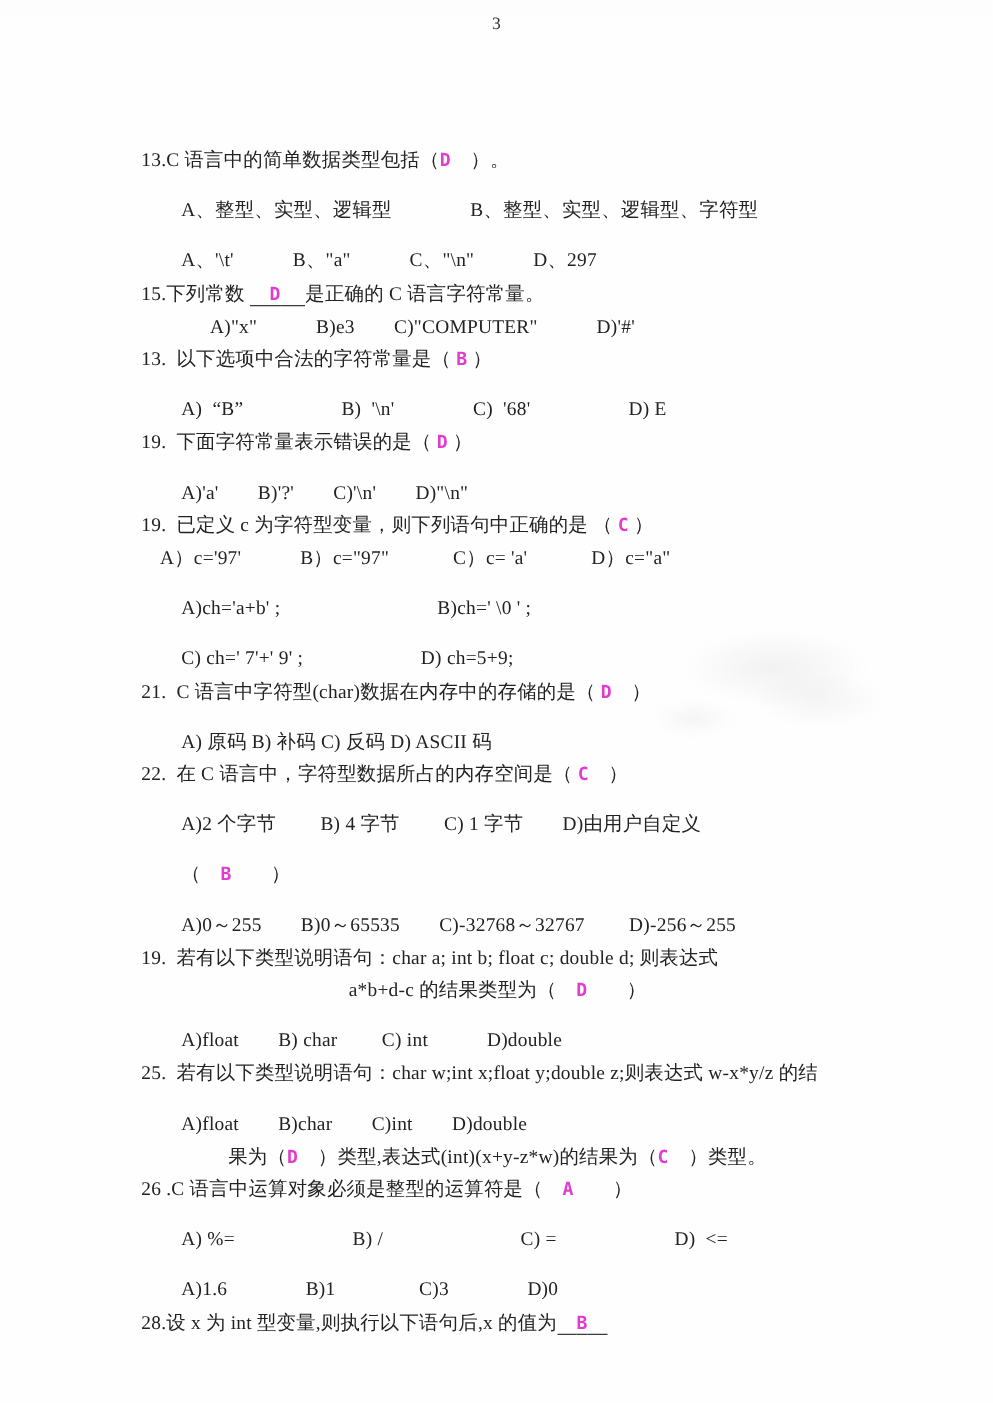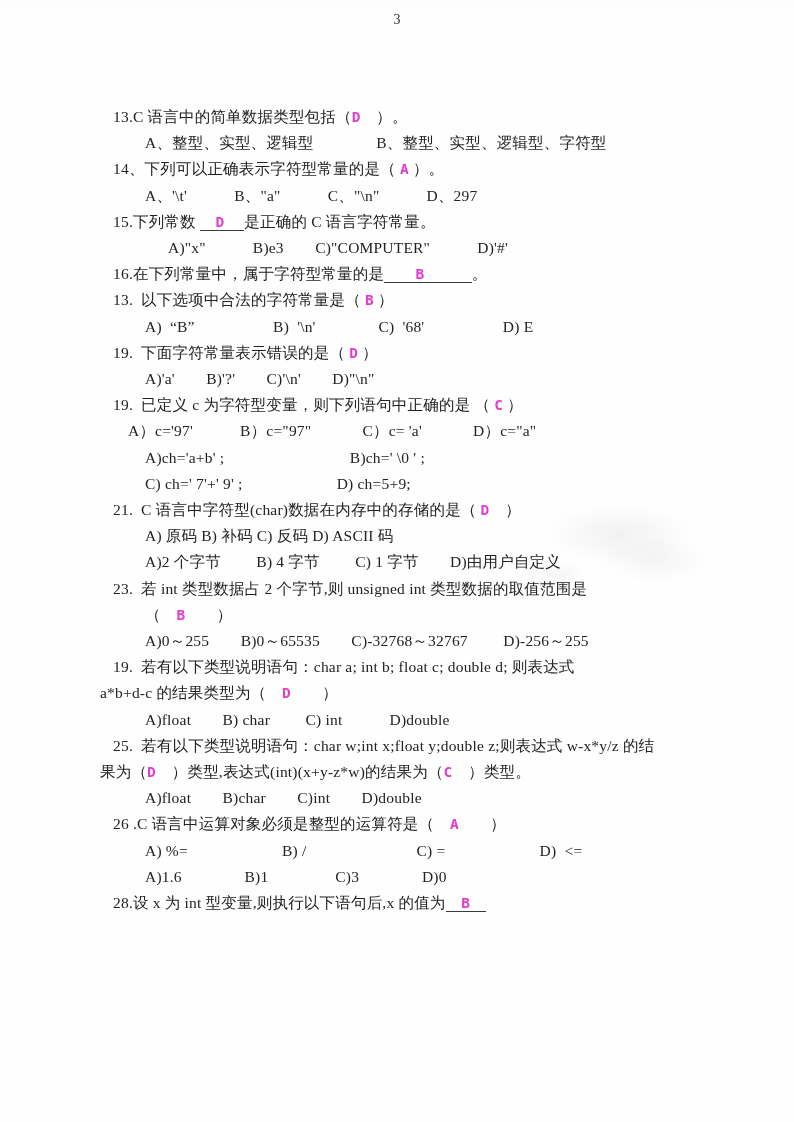--- a/index.html
+++ b/index.html
@@ -9,33 +9,33 @@
     overflow:hidden;
     font-family:"Liberation Serif","DejaVu Serif",serif;
   }
   .page{
     position:relative;
     width:794px;height:1122px;
     background:#fefefe;
   }
   .content{
     position:absolute;
-    top:92px;left:113px;right:98px;
+    top:104px;left:113px;right:98px;
     color:#222;
   }
   .line{
     font-size:15.5px;
     line-height:26.2px;
     white-space:pre-wrap;
     letter-spacing:0.2px;
   }
-  .ind1{padding-left:32px;}
+  .ind1{padding-left:32px;margin-top:14px;}
   .ind2{padding-left:55px;}
   .indq{padding-left:15px;}
-  .indm1{margin-left:-13px;}
+  .indm1{margin-left:-13px;text-align:center;}
   .answer{
     color:#e23bcf;
     font-weight:bold;
     font-family:"DejaVu Sans Mono","Liberation Mono",monospace;
     font-size:14.5px;
   }
   .blank{border-bottom:1.3px solid #3a3a3a;}
   .alt{font-family:Liberation Serif, serif;}
   .footer{
     text-align:center;
@@ -59,45 +59,43 @@
 <body>
 
 <div class="page">
   <div class="artifact a1"></div>
   <div class="artifact a2"></div>
   <div class="artifact a3"></div>
 
   <div class="content">
       <div class="line"><span>13.C 语言中的简单数据类型包括（</span><span class="answer">D</span><span>　）。</span></div>
       <div class="line ind1"><span>A、整型、实型、逻辑型　　　　B、整型、实型、逻辑型、字符型</span></div>
-      <div class="line"><span>14、下列可以正确表示字符型常量的是（ </span><span class="answer">A</span><span> ）。</span></div>
       <div class="line ind1"><span>A、'\t'　　　B、"a"　　　C、"\n"　　　D、297</span></div>
       <div class="line"><span>15.下列常数 </span><span class="blank">　</span><span class="answer blank">D</span><span class="blank">　 </span><span>是正确的 C 语言字符常量。</span></div>
       <div class="line ind2"><span>A)"x"　　　B)e3　　C)"COMPUTER"　　　D)'#'</span></div>
-      <div class="line"><span>16.在下列常量中，属于字符型常量的是</span><span class="blank">　　</span><span class="answer blank">B</span><span class="blank">　　　</span><span>。</span></div>
       <div class="line"><span>13.  以下选项中合法的字符常量是（ </span><span class="answer">B</span><span> ）</span></div>
       <div class="line ind1"><span>A)  “B”　　　　　B)  '\n'　　　　C)  '68'　　　　　D) E</span></div>
       <div class="line"><span>19.  下面字符常量表示错误的是（ </span><span class="answer">D</span><span> ）</span></div>
       <div class="line ind1"><span>A)'a'　　B)'?'　　C)'\n'　　D)"\n"</span></div>
       <div class="line"><span>19.  已定义 c 为字符型变量，则下列语句中正确的是 （ </span><span class="answer">C</span><span> ）</span></div>
       <div class="line indq"><span>A）c='97'　　　B）c="97"　　　 C）c= 'a'　　　 D）c="a"</span></div>
       <div class="line ind1"><span>A)ch='a+b' ;　　　　　　　　B)ch=' \0 ' ;</span></div>
       <div class="line ind1"><span>C) ch=' 7'+' 9' ;　　　　　　D) ch=5+9;</span></div>
       <div class="line"><span>21.  C 语言中字符型(char)数据在内存中的存储的是（ </span><span class="answer">D</span><span>　）</span></div>
       <div class="line ind1"><span>A) 原码 B) 补码 C) 反码 D) ASCII 码</span></div>
+      <div class="line"><span>22.  在 C 语言中，字符型数据所占的内存空间是（ </span><span class="answer">C</span><span>　）</span></div>
       <div class="line ind1"><span>A)2 个字节　　 B) 4 字节　　 C) 1 字节　　D)由用户自定义</span></div>
-      <div class="line"><span>23.  若 int 类型数据占 2 个字节,则 unsigned int 类型数据的取值范围是</span></div>
       <div class="line ind1"><span>（　</span><span class="answer">B</span><span>　　）</span></div>
       <div class="line ind1"><span>A)0～255　　B)0～65535　　C)-32768～32767　　 D)-256～255</span></div>
       <div class="line"><span>19.  若有以下类型说明语句：char a; int b; float c; double d; 则表达式</span></div>
       <div class="line indm1"><span>a*b+d-c 的结果类型为（　</span><span class="answer">D</span><span>　　）</span></div>
       <div class="line ind1"><span>A)float　　B) char　　 C) int　　　D)double</span></div>
       <div class="line"><span>25.  若有以下类型说明语句：</span><span class="alt">char w;int x;float y;double z;</span><span>则表达式 </span><span class="alt">w-x*y/z</span><span> 的结</span></div>
+      <div class="line ind1"><span>A)float　　B)char　　C)int　　D)double</span></div>
       <div class="line indm1"><span>果为（</span><span class="answer">D</span><span>　）类型,表达式(int)(x+y-z*w)的结果为（</span><span class="answer">C</span><span>　）类型。</span></div>
-      <div class="line ind1"><span>A)float　　B)char　　C)int　　D)double</span></div>
       <div class="line"><span>26 .C 语言中运算对象必须是整型的运算符是（　</span><span class="answer">A</span><span>　　）</span></div>
       <div class="line ind1"><span>A) %=　　　　　　B) /　　　　　　　C) =　　　　　　D)  &lt;=</span></div>
       <div class="line ind1"><span>A)1.6　　　　B)1　　　　 C)3　　　　D)0</span></div>
       <div class="line"><span>28.设 x 为 int 型变量,则执行以下语句后,x 的值为</span><span class="blank">　</span><span class="answer blank">B</span><span class="blank">　</span></div>
     </div>
 
   <div class="footer">3</div>
 </div>
 
 </body></html>

